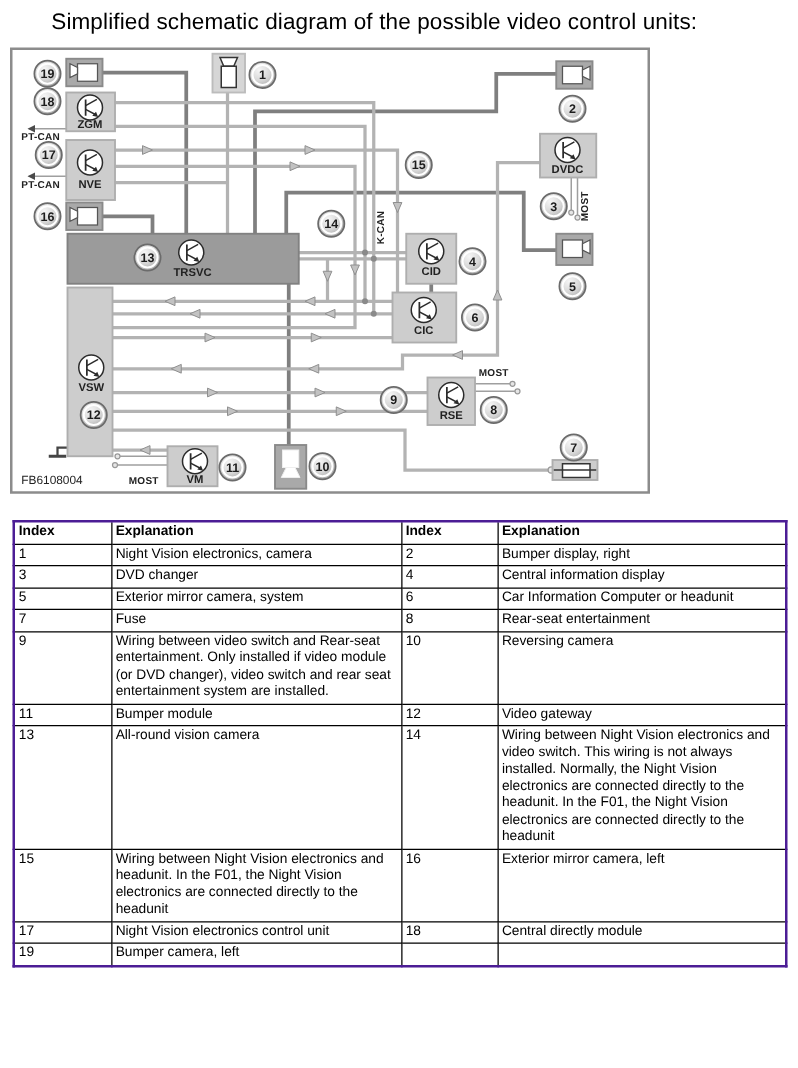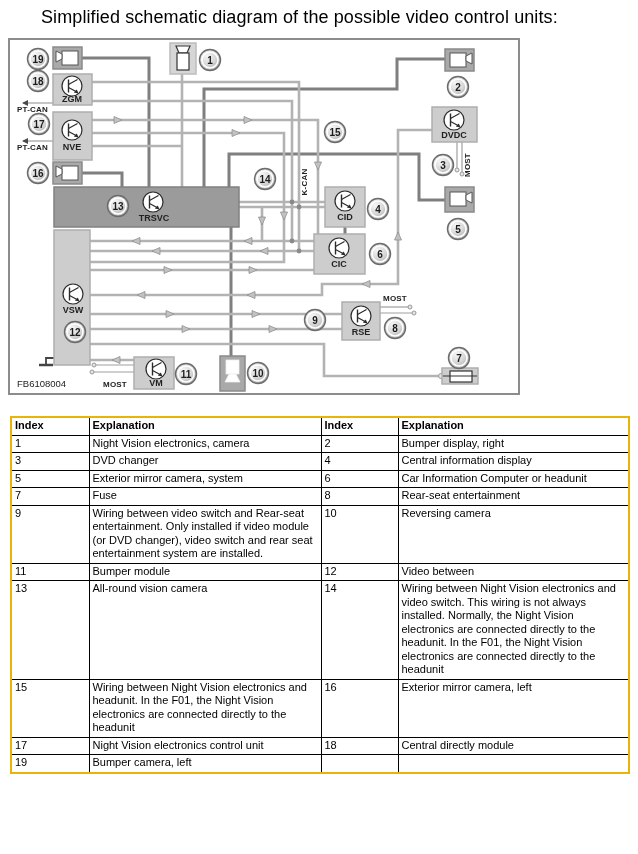--- a/index.html
+++ b/index.html
@@ -34,21 +34,21 @@
   .cdot{fill:#e6e6e6;stroke:#999;stroke-width:1;}
   table.idx{
     position:absolute;left:10px;top:416px;width:618px;
     border-collapse:collapse;table-layout:fixed;
     font-size:11px;line-height:13.5px;
   }
   table.idx th,table.idx td{
     border:1.5px solid #000;padding:1px 3px 2px 3px;vertical-align:top;
     text-align:left;overflow:hidden;
   }
-  table.idx{border:2px solid #eab308;padding-left:35px;}
+  table.idx{border:2px solid #4c1d95;padding-left:35px;}
   table.idx th{font-weight:bold;}
 </style>
 </head>
 <body>
 
 <div class="title">Simplified schematic diagram of the possible video control units:</div>
 
 <div class="diagram">
 <svg width="508" height="353" viewBox="0 0 508 353">
   <defs>
@@ -384,21 +384,21 @@
   <tr>
     <td>9</td>
     <td>Wiring between video switch and Rear-seat entertainment. Only installed if video module (or DVD changer), video switch and rear seat entertainment system are installed.</td>
     <td>10</td>
     <td>Reversing camera</td>
   </tr>
   <tr>
     <td>11</td>
     <td>Bumper module</td>
     <td>12</td>
-    <td>Video between</td>
+    <td>Video gateway</td>
   </tr>
   <tr>
     <td>13</td>
     <td>All-round vision camera</td>
     <td>14</td>
     <td>Wiring between Night Vision electronics and video switch. This wiring is not always installed. Normally, the Night Vision electronics are connected directly to the headunit. In the F01, the Night Vision electronics are connected directly to the headunit</td>
   </tr>
   <tr>
     <td>15</td>
     <td>Wiring between Night Vision electronics and headunit. In the F01, the Night Vision electronics are connected directly to the headunit</td>

